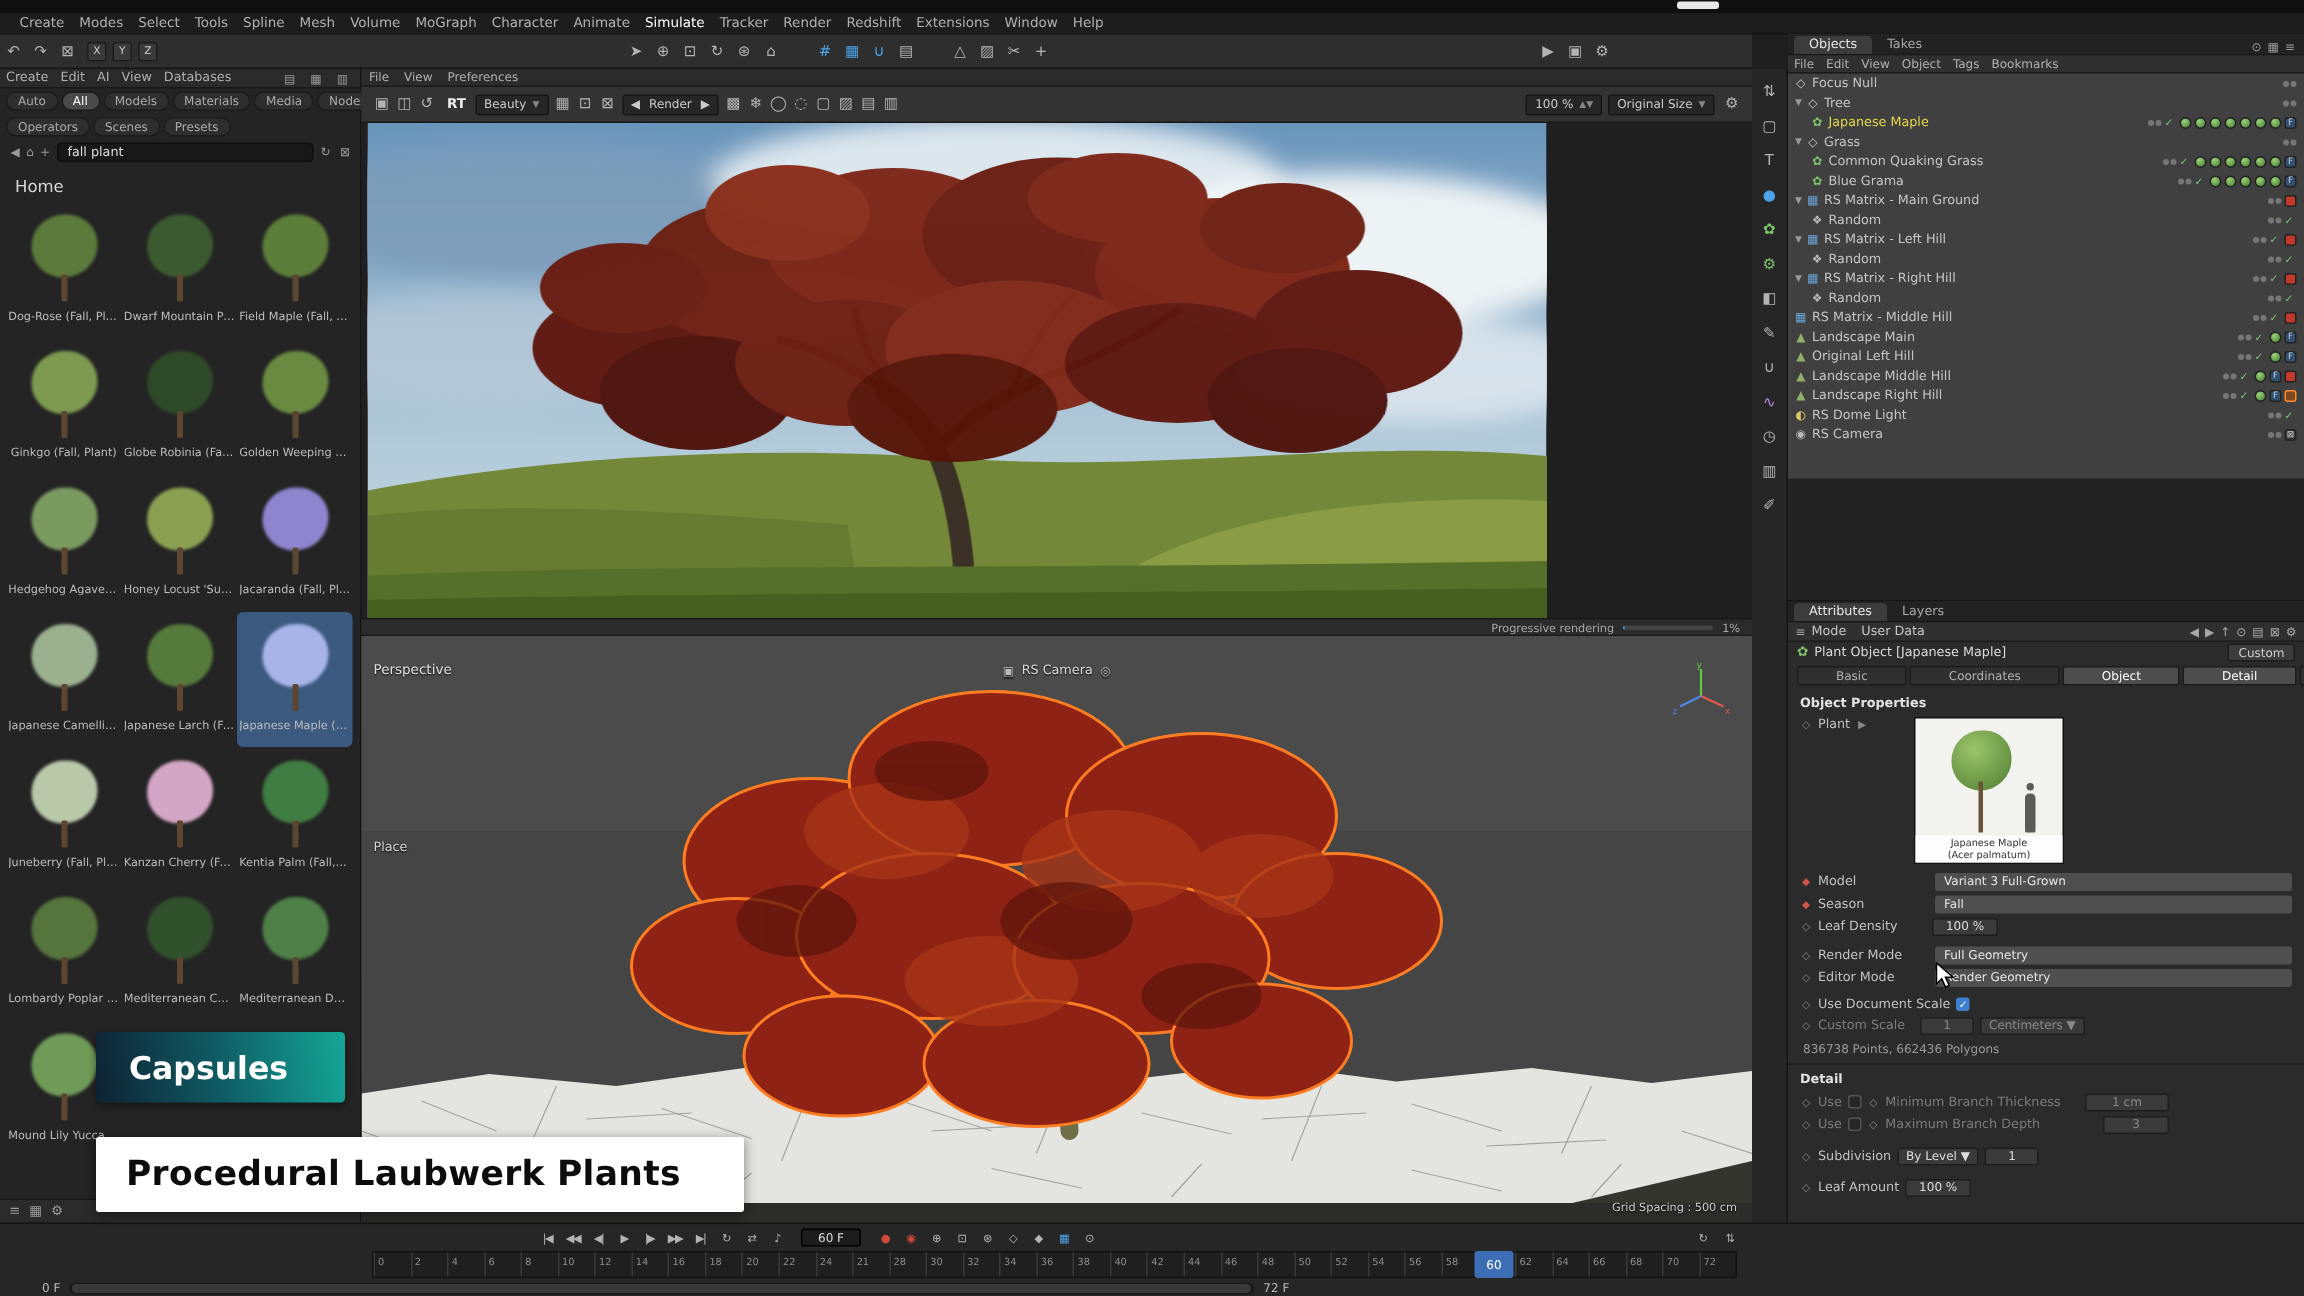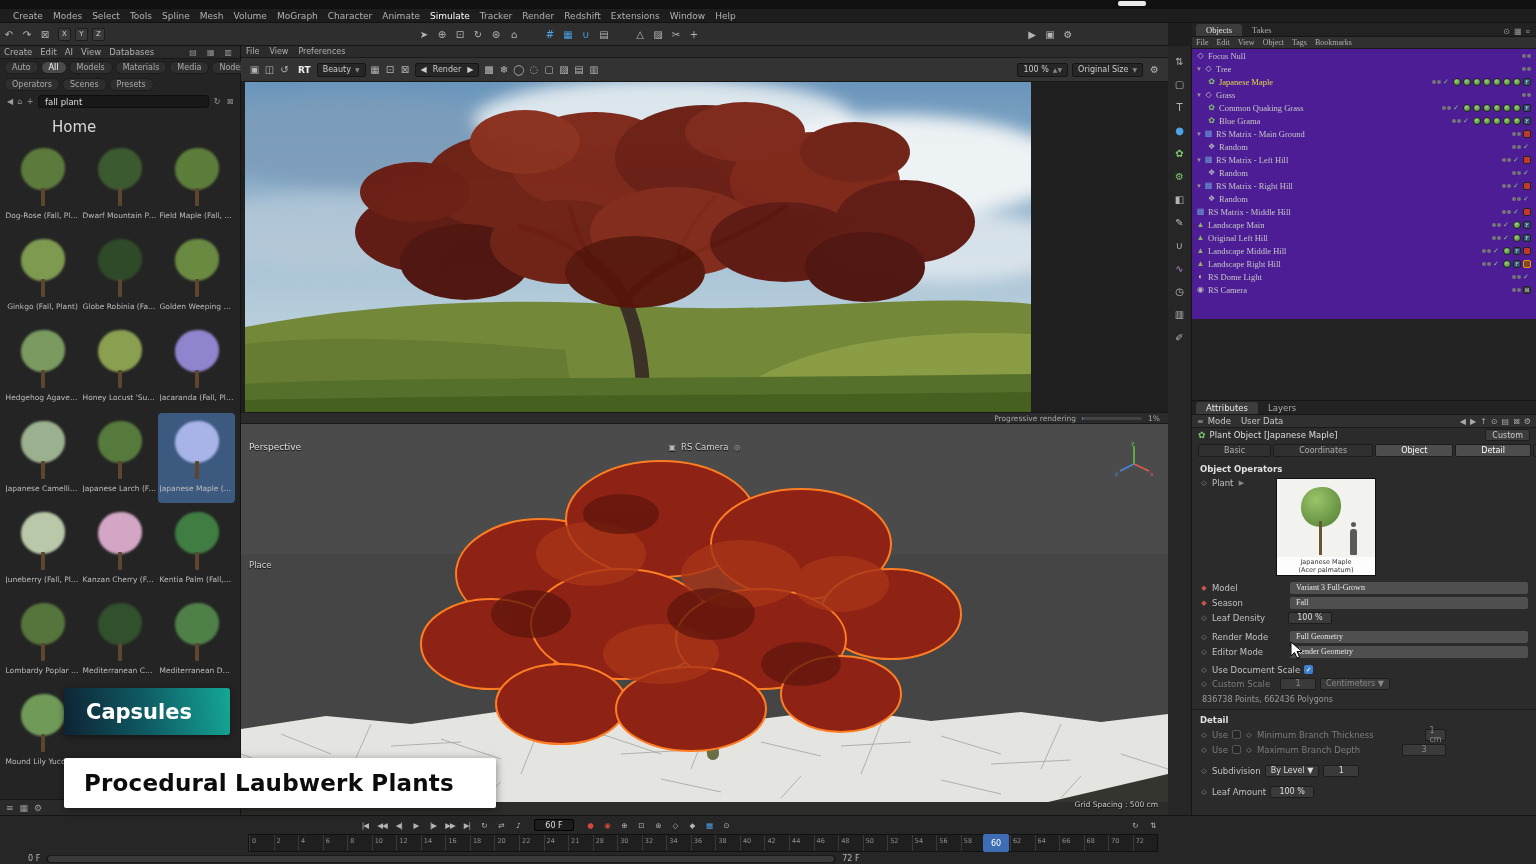--- a/index.html
+++ b/index.html
@@ -26,21 +26,21 @@
   .ab-menu span { font-size:8.5px; color:#b0b0b0; padding:0 4px; }
   .ab-menu .sp { flex:1; }
   .ab-viewicons { display:flex; gap:2px; padding-right:4px; }
   .ab-viewicons span { font-size:8px; color:#9a9a9a; }
   .ab-filter { display:flex; align-items:center; gap:2px; padding:2px 4px; }
   .pill { font-size:8px; color:#ababab; background:#2e2e2e; border:1px solid #1c1c1c; border-radius:7px; padding:1px 7px; }
   .pill.on { background:#4a4a4a; color:#fff; }
   .ab-search { display:flex; align-items:center; gap:3px; padding:2px 5px; }
   .ab-search .nav { font-size:8px; color:#9a9a9a; width:10px; text-align:center; }
   .searchfield { flex:1; height:13px; background:#181818; border:1px solid #0e0e0e; border-radius:3px; font-size:8.5px; color:#ddd; display:flex; align-items:center; padding:0 6px; }
-  .ab-section { font-size:15px; color:#d8d8d8; padding:8px 0 2px 10px;margin-left:42px; }
+  .ab-section { font-size:11px; color:#d8d8d8; padding:8px 0 2px 10px; }
   .ab-grid { display:flex; flex-wrap:wrap; padding:2px 2px 0 4px; }
   .a-item { width:77px; height:90px; margin:0 0 1px 0; border-radius:4px; display:flex; flex-direction:column; align-items:center; padding-top:4px; }
   .a-item.sel { background:#3c5a80; }
   .a-thumb { width:62px; height:64px; position:relative; }
   .a-foliage { position:absolute; left:9px; top:4px; width:44px; height:42px; border-radius:50% 46% 52% 48%; filter:blur(1px); }
   .a-trunk { position:absolute; left:29px; bottom:2px; width:4px; height:18px; background:#5d4630; border-radius:1px; }
   .a-label { width:74px; font-size:7.5px; color:#bdbdbd; text-align:center; white-space:nowrap; overflow:hidden; text-overflow:ellipsis; margin-top:3px; }
   .ab-footer { position:absolute; bottom:0; left:0; right:0; height:16px; background:#2a2a2a; border-top:1px solid #181818; display:flex; align-items:center; gap:6px; padding-left:6px; }
   .ab-footer span { font-size:9px; color:#9a9a9a; }
 
@@ -69,21 +69,21 @@
   .vp-place { position:absolute; left:8px; top:136px; font-size:8.5px; color:#d8d8d8; text-shadow:0 1px 1px #000; }
   .vp-grid { position:absolute; right:10px; bottom:6px; font-size:7.5px; color:#cfcfcf; text-shadow:0 1px 1px #000; }
   .vp-axis { position:absolute; right:14px; top:14px; }
 
   
   .right-strip { position:absolute; top:46px; left:1168px; width:24px; height:769px; background:#262626; border-right:1px solid #141414; display:flex; flex-direction:column; align-items:center; padding-top:8px; gap:9px; }
   .right-strip .tbi { min-width:16px; height:14px; font-size:10px; }
 
   
   .right-panel { position:absolute; top:23px; left:1192px; width:344px; height:792px; background:#2b2b2b; display:flex; flex-direction:column; }
-  .objects-section { height:377px; background:#4c1d95; position:relative;font-family:Liberation Serif, serif; }
+  .objects-section { height:377px; background:#404040; position:relative; }
   .tabsrow { height:14px; background:#222; display:flex; align-items:end; padding-left:4px; border-bottom:1px solid #161616; }
   .tab { font-size:8.5px; color:#a8a8a8; padding:1px 10px; }
   .tab.on { background:#3c3c3c; color:#e8e8e8; border-radius:3px 3px 0 0; }
   .tabsrow .rt-icons { margin-left:auto; display:flex; gap:4px; padding-right:6px; align-items:center; }
   .tabsrow .rt-icons span { font-size:8px; color:#9a9a9a; }
   .panel-menu { height:12px; background:#303030; display:flex; align-items:center; border-bottom:1px solid #1a1a1a; }
   .panel-menu span { font-size:8px; color:#b0b0b0; padding:0 4px; }
   .panel-menu .sp { flex:1; }
   .orow { height:13px; display:flex; align-items:center; font-size:8.5px; }
   .o-left { display:flex; align-items:center; flex:1; overflow:hidden; }
@@ -114,21 +114,21 @@
   .btn-sm { font-size:8px; color:#ccc; background:#3c3c3c; border:1px solid #1d1d1d; border-radius:2px; padding:0 6px; height:12px; display:flex; align-items:center; }
   .atabs { display:flex; gap:2px; padding:2px 6px; }
   .atab { font-size:8px; color:#b0b0b0; background:#303030; border:1px solid #1c1c1c; border-radius:2px; padding:1px 25px; }
   .atab.on { background:#4d4d4d; color:#fff; }
   .asect { font-size:8.5px; font-weight:bold; color:#e2e2e2; padding:5px 0 2px 8px; }
   .prow { display:flex; align-items:center; gap:4px; padding:1.5px 8px; font-size:8.5px; }
   .kf { width:8px; font-size:7px; color:#8a8a8a; text-align:center; }
   .kf.red { color:#cc5544; }
   .plab { color:#c2c2c2; white-space:nowrap; }
   .plab.dim, .dim { color:#7c7c7c; }
-  .vwide { flex:1; height:12px; background:#4f4f4f; border-radius:2px; font-size:8px; color:#e6e6e6; display:flex; align-items:center; padding:0 6px; margin-left:2px; white-space:nowrap; overflow:hidden;font-family:Liberation Serif, serif; }
+  .vwide { flex:1; height:12px; background:#4f4f4f; border-radius:2px; font-size:8px; color:#e6e6e6; display:flex; align-items:center; padding:0 6px; margin-left:2px; white-space:nowrap; overflow:hidden; }
   .vbox { height:12px; background:#3a3a3a; border:1px solid #1d1d1d; border-radius:2px; font-size:8px; color:#ddd; display:flex; align-items:center; justify-content:center; padding:0 5px; }
   .vbox.dimv { color:#8a8a8a; }
   .chk { width:9px; height:9px; border-radius:2px; background:#3f7fd0; color:#fff; font-size:7px; display:flex; align-items:center; justify-content:center; }
   .chk.off { background:#262626; border:1px solid #555; color:transparent; }
   .plantrow { position:relative; height:104px; }
   .preview-box { position:absolute; left:84px; top:2px; width:100px; height:98px; background:#f2f2ef; border:1px solid #111; }
   .pv-fol { position:absolute; left:24px; top:8px; width:40px; height:40px; border-radius:50% 45% 52% 48%; background:radial-gradient(circle at 38% 32%, #9cc46a, #4e7d32); }
   .pv-trunk { position:absolute; left:42px; top:42px; width:3px; height:34px; background:#6b5336; }
   .pv-person-body { position:absolute; right:18px; top:50px; width:7px; height:26px; background:#5a5a58; border-radius:3px 3px 1px 1px; }
   .pv-person-head { position:absolute; right:19px; top:43px; width:5px; height:5px; background:#5a5a58; border-radius:50%; }
@@ -1022,21 +1022,21 @@
         <span class="btn-sm">Custom</span>
       </div>
       <div class="atabs">
 
       <span class="atab">Basic</span>
           <span class="atab">Coordinates</span>
           <span class="atab on">Object</span>
           <span class="atab on">Detail</span>
           <span class="atab">Phong</span>
         </div>
-      <div class="asect">Object Operators</div>
+      <div class="asect">Object Properties</div>
 
       <div class="plantrow">
         <div class="prow">
           <span class="kf">◇</span>
           <span class="plab">Plant</span>
           <span class="kf">▶</span>
         </div>
         <div class="preview-box">
           <i class="pv-fol"></i>
           <i class="pv-trunk"></i>
@@ -1089,21 +1089,21 @@
       </div>
       <div class="points-info">836738 Points, 662436 Polygons</div>
       <div class="divline"></div>
       <div class="asect">Detail</div>
       <div class="prow">
         <span class="kf">◇</span>
         <span class="plab dim">Use</span>
         <span class="chk off">✓</span>
         <span class="kf">◇</span>
         <span class="plab dim" style="flex:1">Minimum Branch Thickness</span>
-        <span class="vbox dimv" style="width:21px">1 cm</span>
+        <span class="vbox dimv" style="width:56px">1 cm</span>
         <span style="width:78px"></span>
       </div>
       <div class="prow">
         <span class="kf">◇</span>
         <span class="plab dim">Use</span>
         <span class="chk off">✓</span>
         <span class="kf">◇</span>
         <span class="plab dim" style="flex:1">Maximum Branch Depth</span>
         <span class="vbox dimv" style="width:44px">3</span>
         <span style="width:78px"></span>

